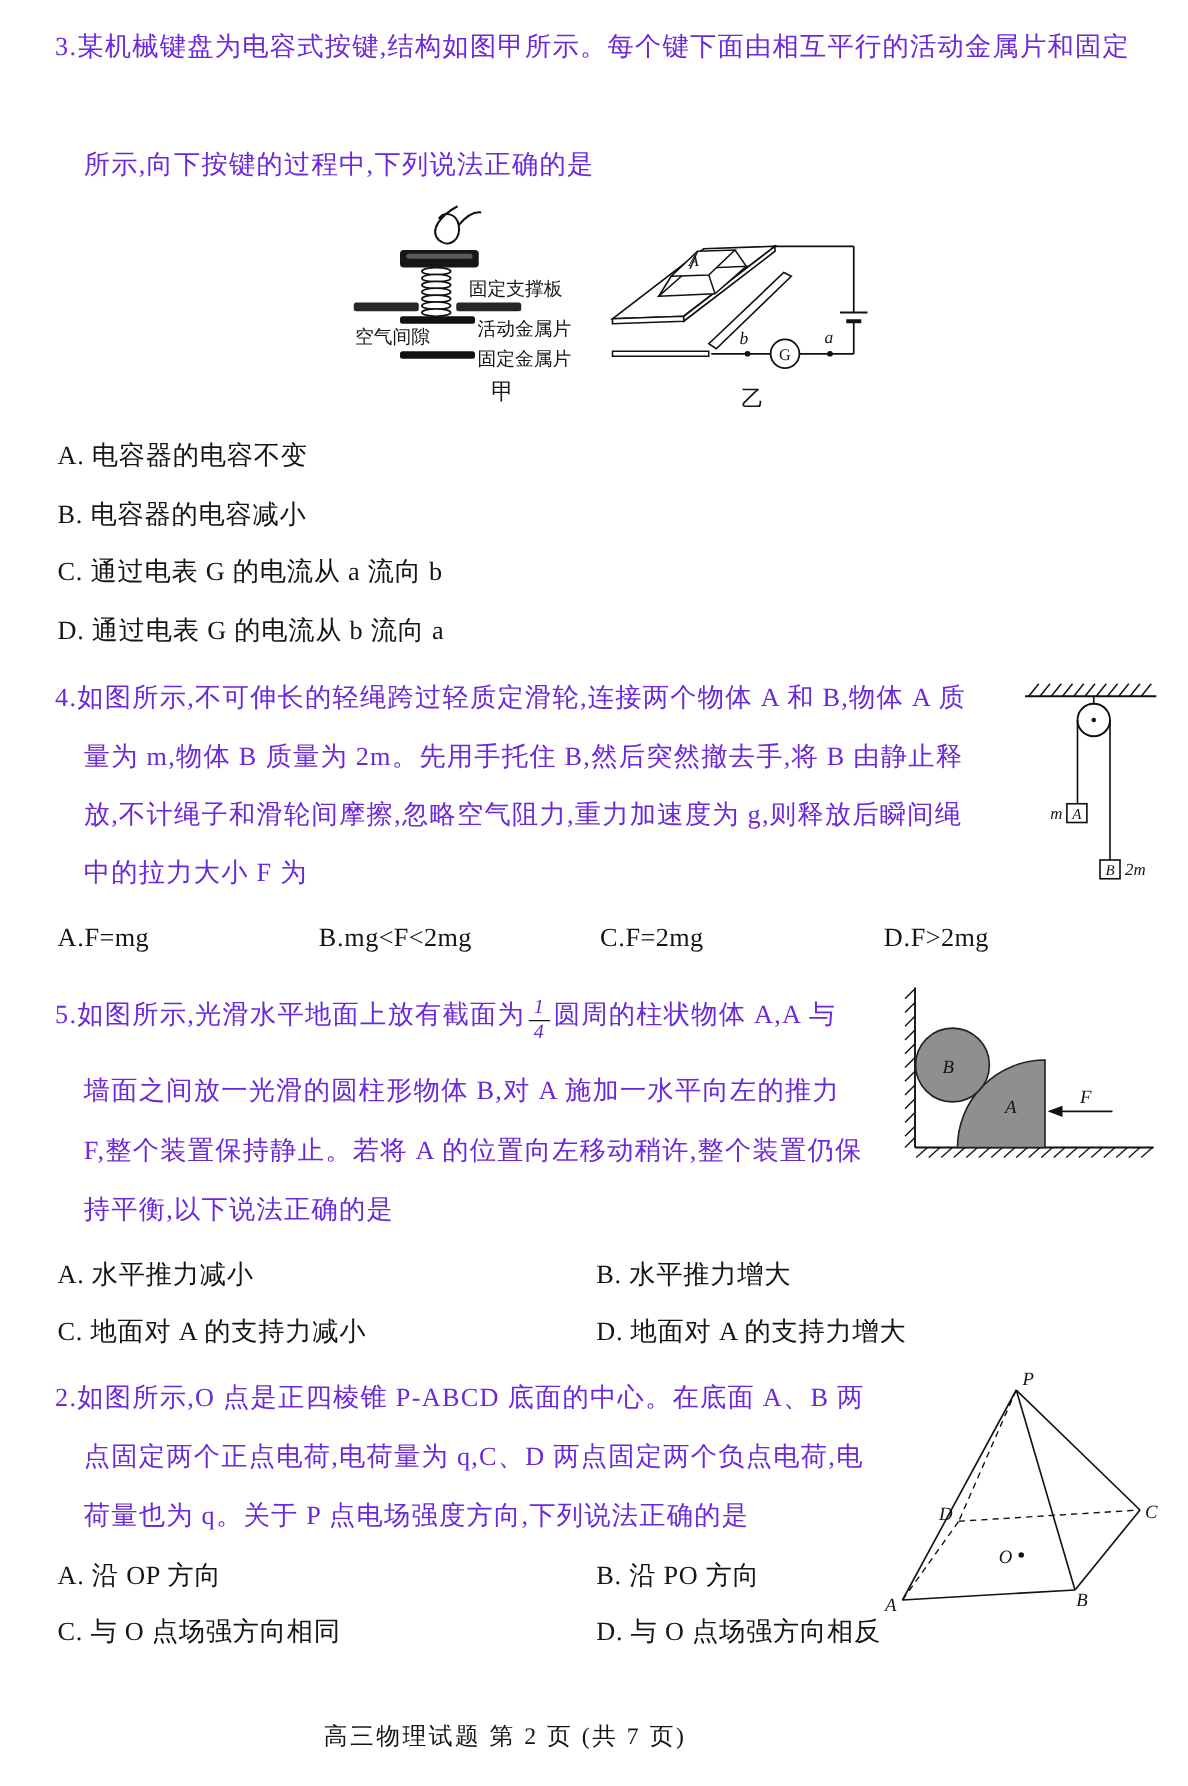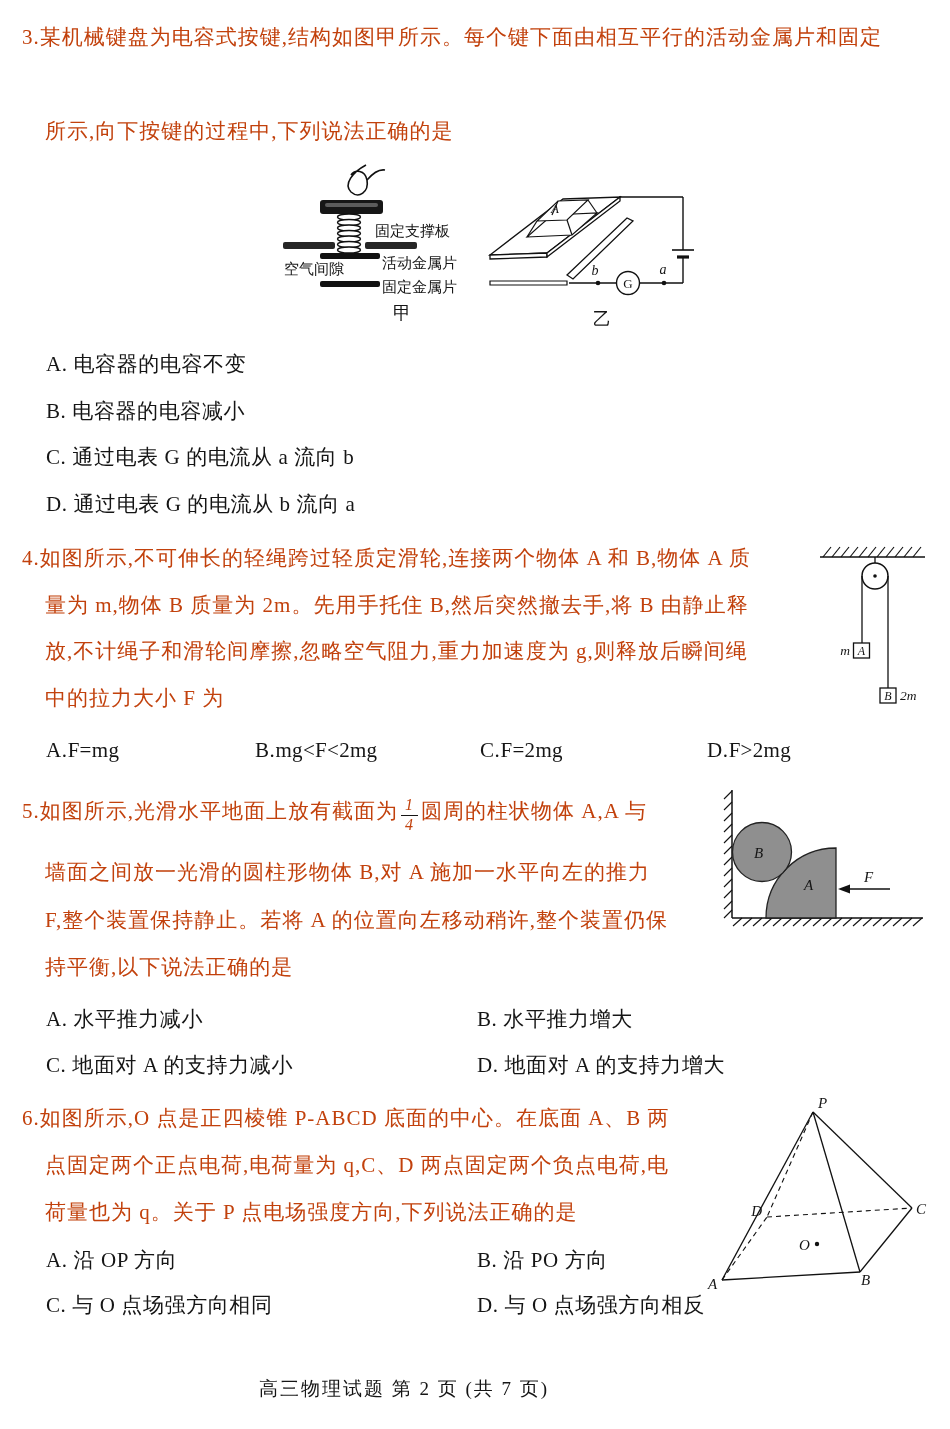--- a/index.html
+++ b/index.html
@@ -2,21 +2,21 @@
 <html><head>
 <meta charset="utf-8">
 <style>
   html,body{margin:0;padding:0;background:#ffffff;}
   .page{
     position:relative;width:950px;height:1429px;background:#fff;
     font-family:"Liberation Serif","DejaVu Serif",serif;color:#151515;overflow:hidden;
   }
   .line{
     position:absolute;white-space:nowrap;font-size:21px;line-height:30px;
-    letter-spacing:1px;color:#c2410c;
+    letter-spacing:1px;color:#6d28d9;margin-left:22px;
   }
   .opt{
     position:absolute;white-space:nowrap;font-size:21px;line-height:28px;
     letter-spacing:0.6px;color:#151515;text-align:right;
   }
   .math{letter-spacing:0.3px;margin-left:0;}
   .frac{
     display:inline-block;vertical-align:-12px;text-align:center;
     font-size:16px;line-height:1.05;margin:0 3px;font-style:italic;
   }
@@ -193,21 +193,21 @@
     <line x1="172" y1="103" x2="128" y2="103" stroke="#111" stroke-width="1.4"></line>
     <polygon points="120,103 132,98.5 132,107.5" fill="#111"></polygon>
     <text class="it" x="146" y="96" font-size="15">F</text>
   </svg>
 
   <div class="opt" style="left:46px;top:1005px">A. 水平推力减小</div>
   <div class="opt" style="left:477px;top:1005px">B. 水平推力增大</div>
   <div class="opt" style="left:46px;top:1051px">C. 地面对 A 的支持力减小</div>
   <div class="opt" style="left:477px;top:1051px">D. 地面对 A 的支持力增大</div>
 
-  <div class="line" style="left:22px;top:1103px">6.如图所示,O 点是正四棱锥 P-ABCD 底面的中心。在底面 A、B 两</div>
+  <div class="line" style="left:22px;top:1103px">2.如图所示,O 点是正四棱锥 P-ABCD 底面的中心。在底面 A、B 两</div>
   <div class="line" style="left:45px;top:1150px">点固定两个正点电荷,电荷量为 q,C、D 两点固定两个负点电荷,电</div>
   <div class="line" style="left:45px;top:1197px">荷量也为 q。关于 P 点电场强度方向,下列说法正确的是</div>
 
   <svg class="fig" style="left:698px;top:1093px" width="245" height="205" viewBox="0 0 245 205">
     <g stroke="#111" stroke-width="1.3" fill="none">
       <line x1="115" y1="19" x2="24" y2="187"></line>
       <line x1="115" y1="19" x2="162" y2="179"></line>
       <line x1="115" y1="19" x2="214" y2="115"></line>
       <line x1="24" y1="187" x2="162" y2="179"></line>
       <line x1="162" y1="179" x2="214" y2="115"></line>

